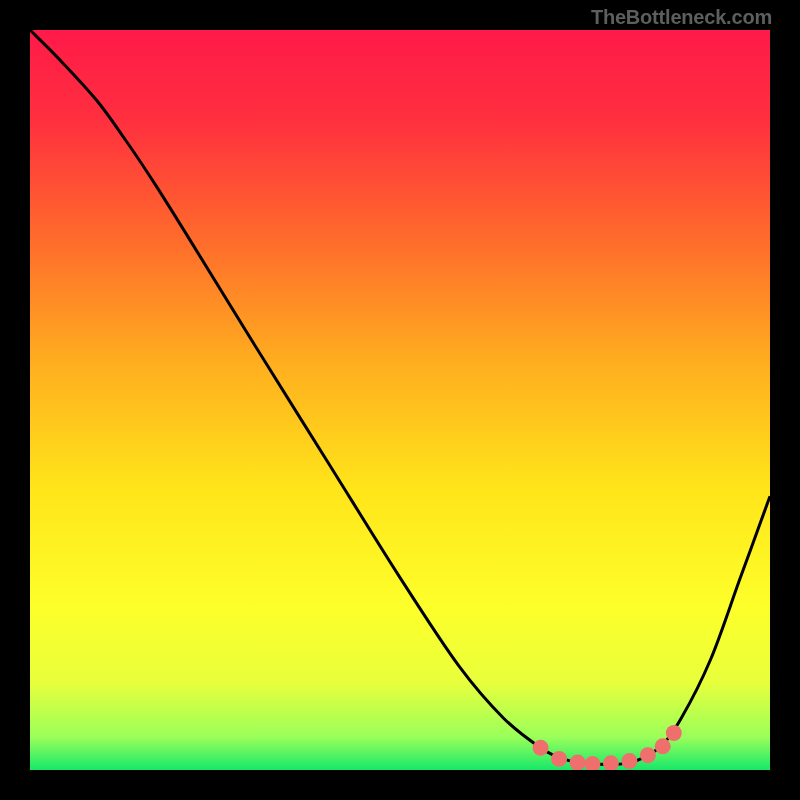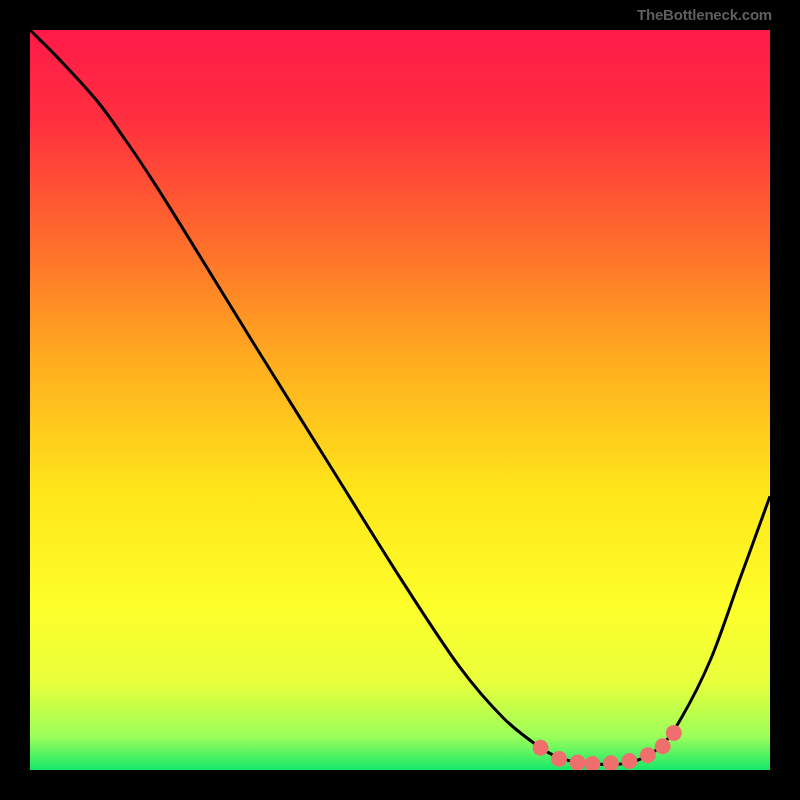--- a/index.html
+++ b/index.html
@@ -24,21 +24,21 @@
     left: 0;
     top: 0;
     width: 740px;
     height: 740px;
   }
   .watermark {
     position: absolute;
     top: 6px;
     right: 28px;
     color: #5e5e5e;
-    font-size: 15px;
+    font-size: 20px;
     font-weight: 600;
     letter-spacing: -0.2px;
     user-select: none;
   }
   svg { display: block; }
 </style>
 </head>
 <body>
 
 <div class="watermark">TheBottleneck.com</div>

